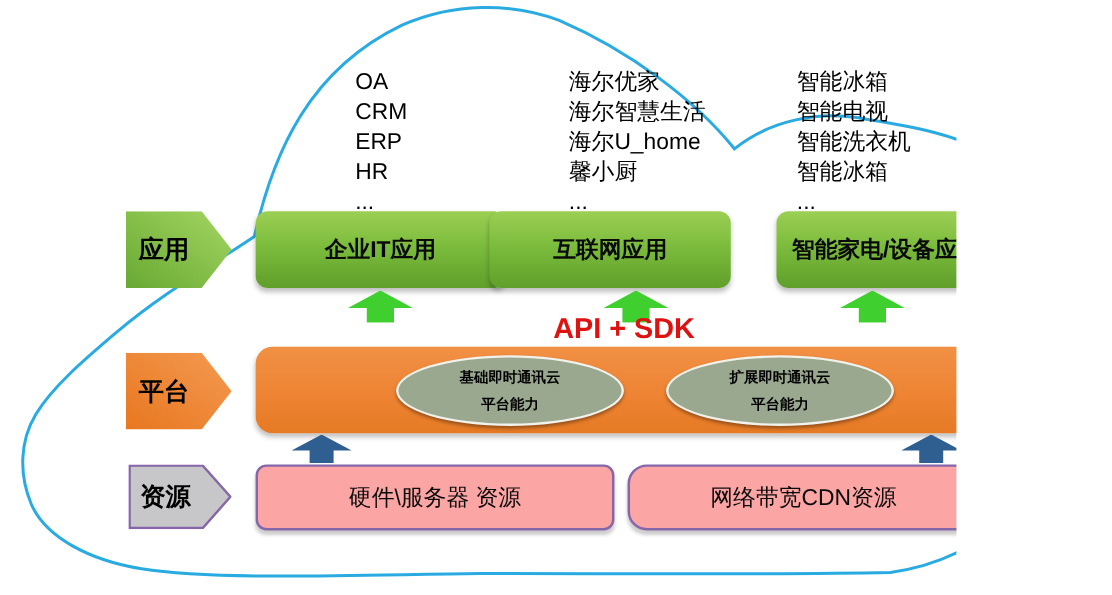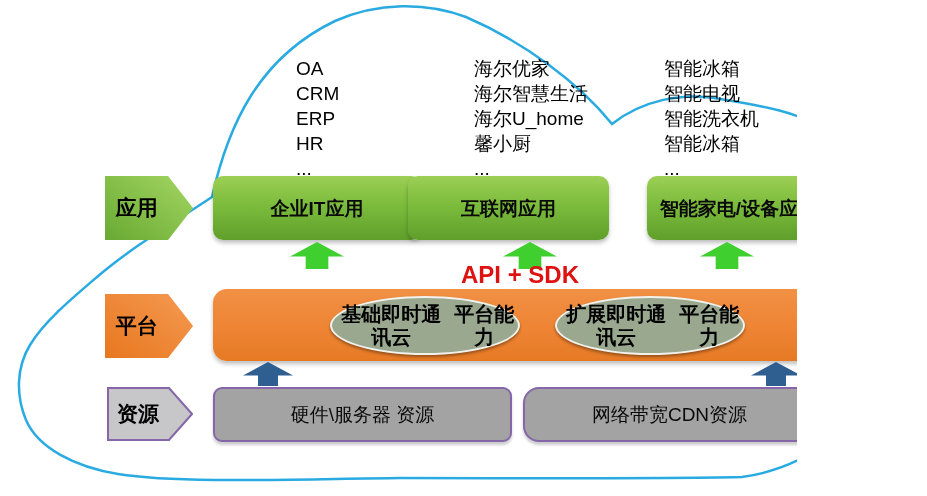--- a/index.html
+++ b/index.html
@@ -35,26 +35,26 @@
   .api-sdk{position:absolute;z-index:3;top:261px;left:520px;transform:translateX(-50%);
     font-size:24px;font-weight:bold;color:#df1212;white-space:nowrap;}
 
   
   .platform-bar{position:absolute;z-index:2;left:213px;top:289px;width:607px;height:72px;
     border-radius:14px;background:linear-gradient(180deg,#f19044 0%,#ee8434 55%,#e67a24 100%);
     box-shadow:0 3px 4px rgba(0,0,0,0.25);}
   .capability{position:absolute;top:7px;width:190px;height:59px;border-radius:50%;
     background:#9aa890;border:2px solid #f2f2ec;box-sizing:border-box;
     box-shadow:0 2px 3px rgba(0,0,0,0.35);
-    display:flex;flex-direction:row;align-items:center;justify-content:center;
-    font-size:20px;font-weight:bold;color:#000;line-height:23px;text-align:center;}
+    display:flex;flex-direction:column;align-items:center;justify-content:center;
+    font-size:12px;font-weight:bold;color:#000;line-height:23px;text-align:center;}
 
   
   .gray-box{position:absolute;z-index:2;top:387px;height:55px;border-radius:9px;
-    background:#a3a3a3;border:2px solid #8566a9;box-sizing:border-box;
+    background:#fca5a5;border:2px solid #8566a9;box-sizing:border-box;
     box-shadow:0 3px 3px rgba(0,0,0,0.2);
     display:flex;align-items:center;justify-content:center;
     font-size:19px;color:#0a0a0a;text-align:center;}
 </style>
 </head>
 <body>
 
 <div id="stage">
 
   <svg id="cloud-svg" width="927" height="496" viewBox="0 0 927 496">

